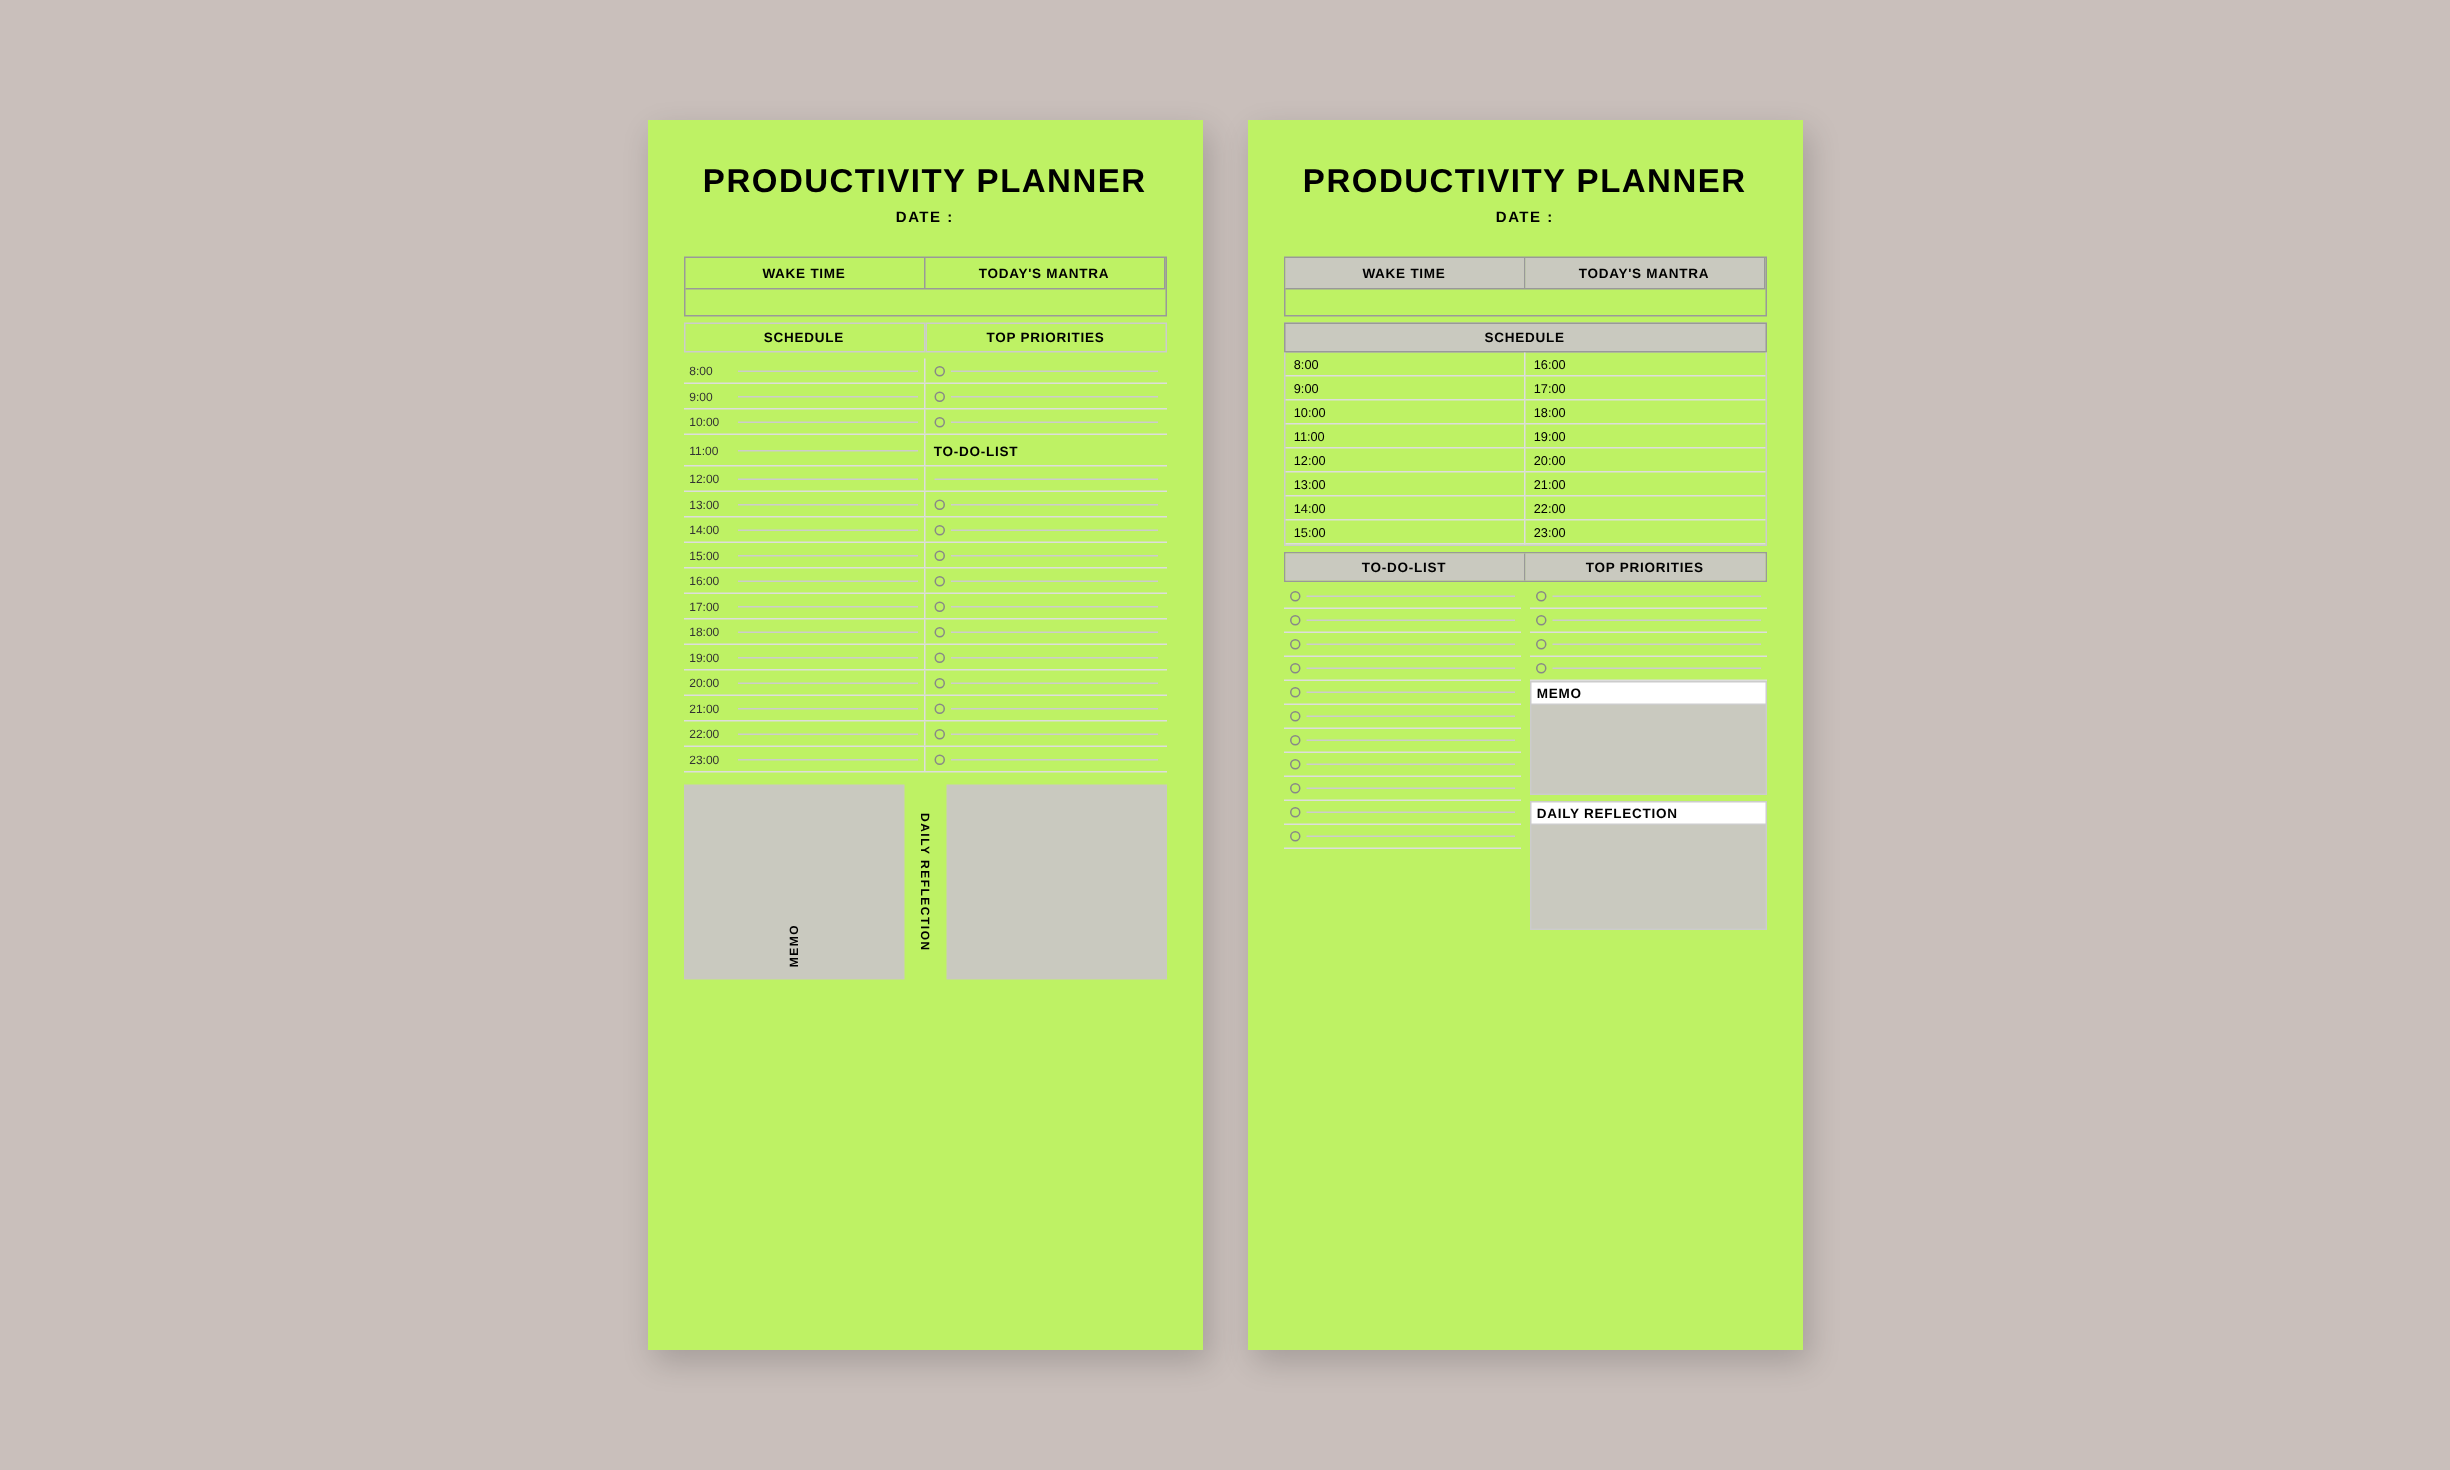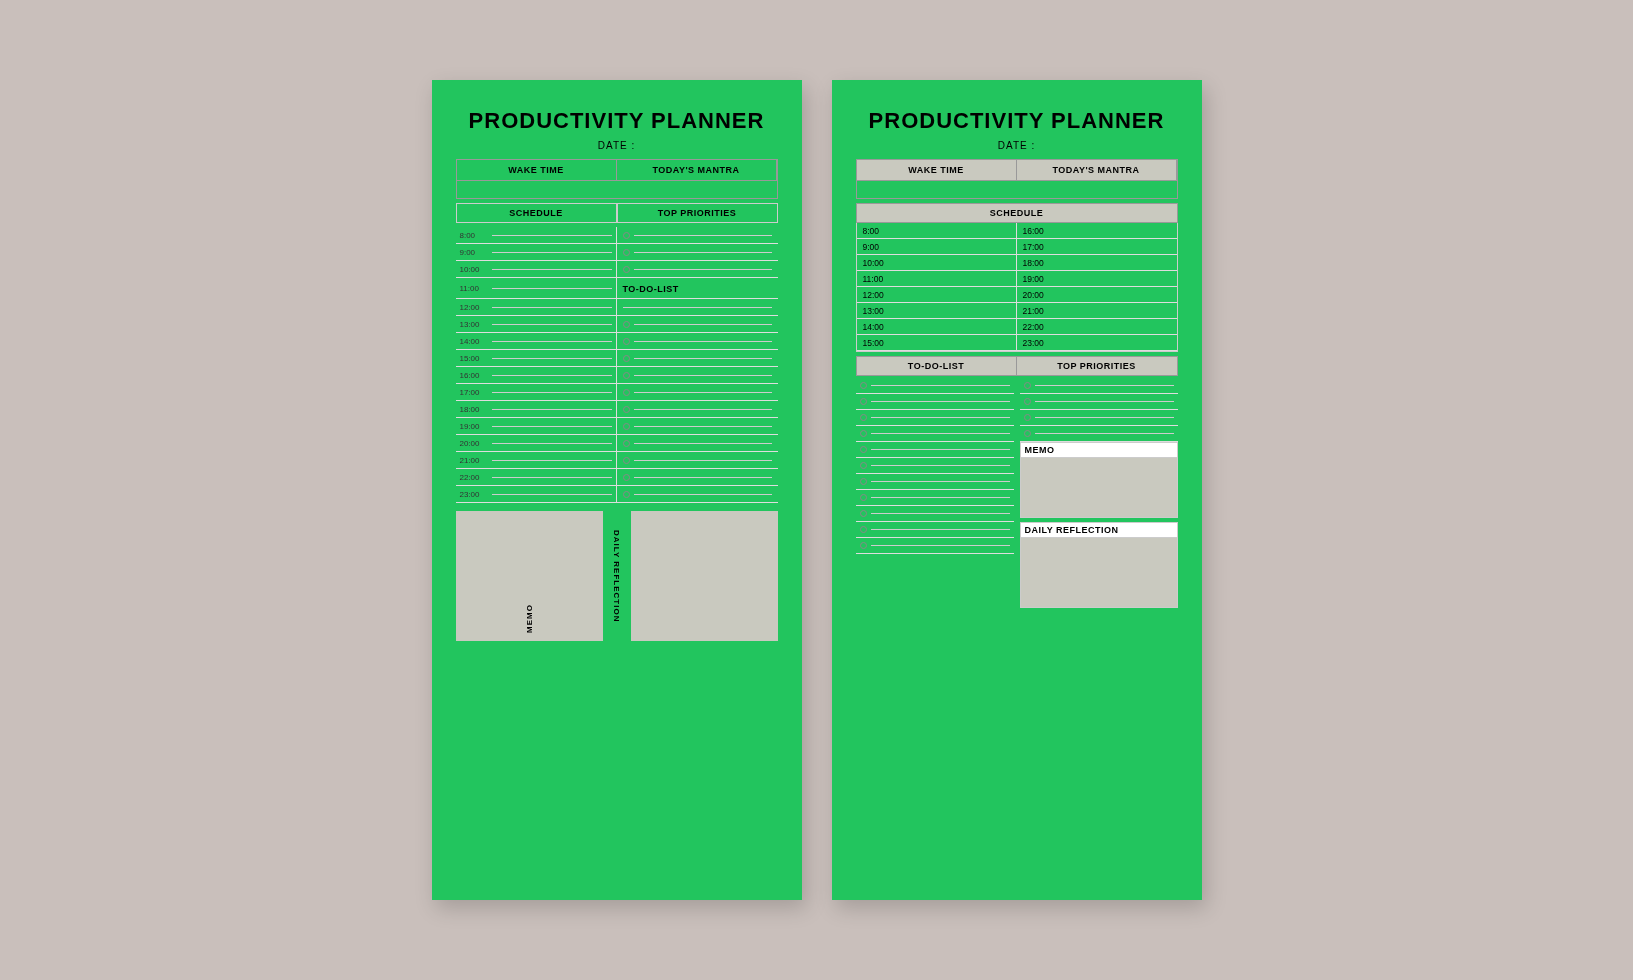--- a/index.html
+++ b/index.html
@@ -15,43 +15,43 @@
       overflow: hidden;
     }
 
     .pages-container {
       display: flex;
       gap: 30px;
       align-items: flex-start;
     }
 
     .page {
-      background: #22c55e;
+      background: #bef264;
       width: 370px;
       min-height: 820px;
       padding: 28px 24px 24px 24px;
       box-shadow: 4px 8px 20px rgba(0,0,0,0.18);
       position: relative;
     }
 
     .page-title {
       font-size: 22px;
       font-weight: 900;
       text-align: center;
       letter-spacing: 1px;
       margin-bottom: 6px;
       font-family: Arial Black, Arial, sans-serif;
     }
 
     .date-row {
       text-align: center;
       font-size: 10px;
-      font-weight: normal;
+      font-weight: bold;
       letter-spacing: 1px;
-      margin-bottom: 8px;
+      margin-bottom: 20px;
     }
 
     
     .left-page .top-grid {
       display: grid;
       grid-template-columns: 1fr 1fr;
       border: 1px solid #999;
       margin-bottom: 4px;
     }
 

